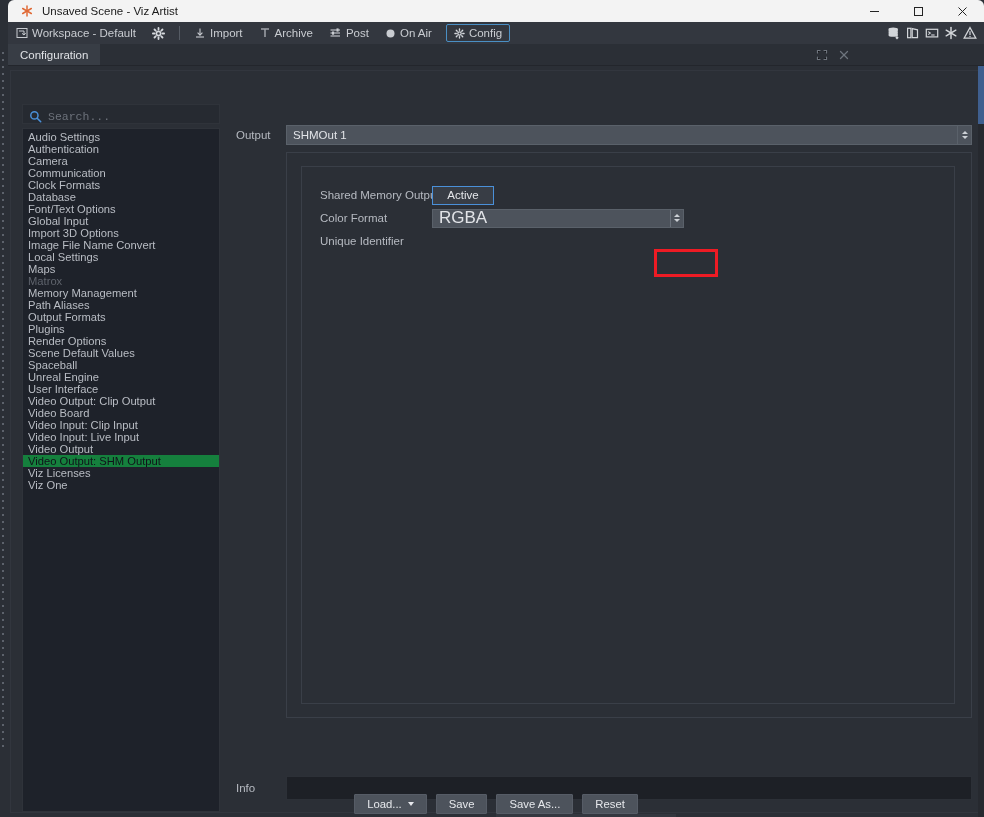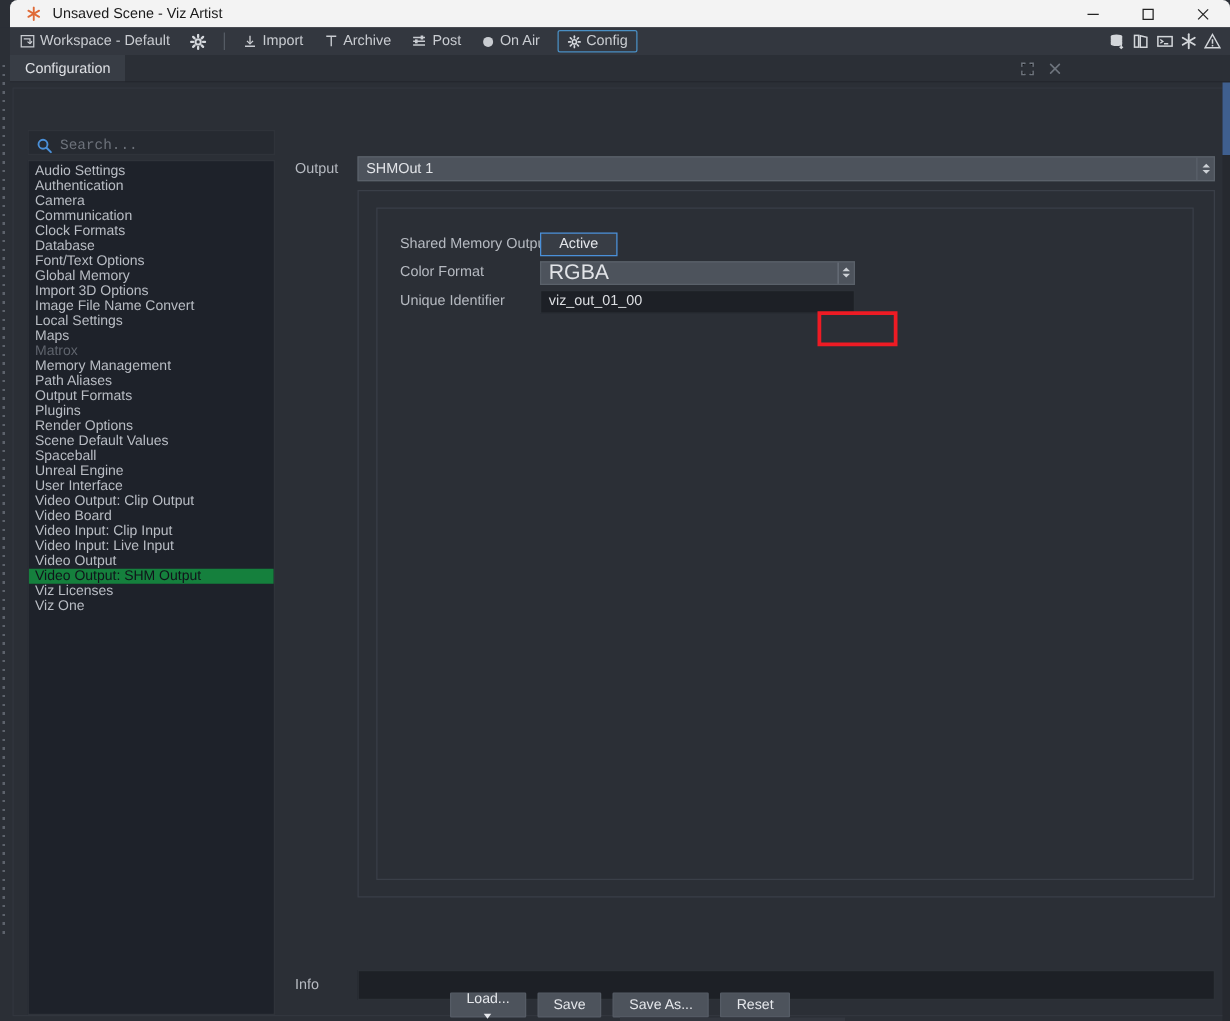--- a/index.html
+++ b/index.html
@@ -234,21 +234,21 @@
 
   
   .btnbar {
     position: absolute; left: 0; top: 723px; width: 976px; height: 30px;
     display: flex; align-items: center; justify-content: center; gap: 9px;
   }
   .btn {
     height: 20px; min-width: 50px; padding: 0 12px;
     background: #4d535c; border: 1px solid #565c66;
     display: flex; align-items: center; justify-content: center; gap: 6px;
-    font-size: 11.3px; color: #e6e8ec; border-radius: 1px; flex-direction: column;
+    font-size: 11.3px; color: #e6e8ec; border-radius: 1px;
   }
   .btn .caret {
     width:0;height:0;border-left:3.5px solid transparent;border-right:3.5px solid transparent;border-top:4px solid #e6e8ec;
   }
   .sheet-tab {
     position: absolute; left: 496px; bottom: 0; width: 180px; height: 3px;
     background: #33373f;
   }
 </style>
 </head>
@@ -478,21 +478,21 @@
           <span class="sph">Search...</span>
         </div>
         <div class="navlist" id="navlist">
             <div class="navitem"><span>Audio Settings</span></div>
             <div class="navitem"><span>Authentication</span></div>
             <div class="navitem"><span>Camera</span></div>
             <div class="navitem"><span>Communication</span></div>
             <div class="navitem"><span>Clock Formats</span></div>
             <div class="navitem"><span>Database</span></div>
             <div class="navitem"><span>Font/Text Options</span></div>
-            <div class="navitem"><span>Global Memory</span></div>
+            <div class="navitem"><span>Global Input</span></div>
             <div class="navitem"><span>Import 3D Options</span></div>
             <div class="navitem"><span>Image File Name Convert</span></div>
             <div class="navitem"><span>Local Settings</span></div>
             <div class="navitem"><span>Maps</span></div>
             <div class="navitem dim"><span>Matrox</span></div>
             <div class="navitem"><span>Memory Management</span></div>
             <div class="navitem"><span>Path Aliases</span></div>
             <div class="navitem"><span>Output Formats</span></div>
             <div class="navitem"><span>Plugins</span></div>
             <div class="navitem"><span>Render Options</span></div>
@@ -538,21 +538,20 @@
                 <span class="cval">RGBA</span>
                 <span class="spin">
                   <span class="arrow-up"></span>
                   <span class="arrow-dn"></span>
                 </span>
               </span>
             </div>
 
             <div class="field" style="top:64px;">
               <span class="flabel">Unique Identifier</span>
-              <span class="textinput">viz_out_01_00</span>
             </div>
 
           </div>
         </div>
 
         <div class="redbox"></div>
 
         <div class="inforow">
           <span class="lbl">Info</span>
           <span class="infofield"></span>

